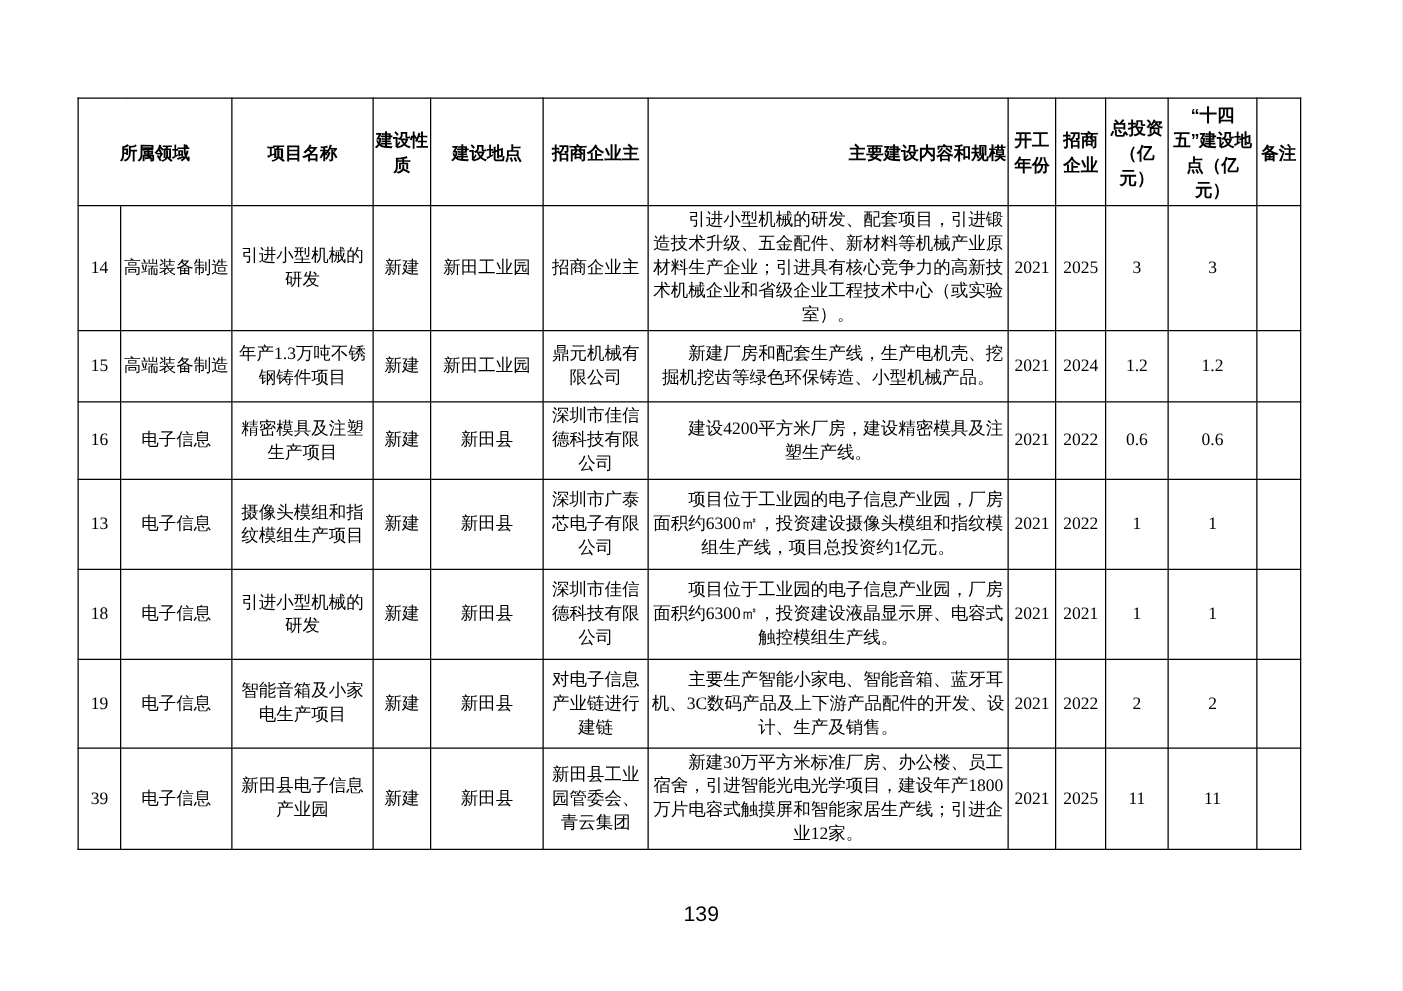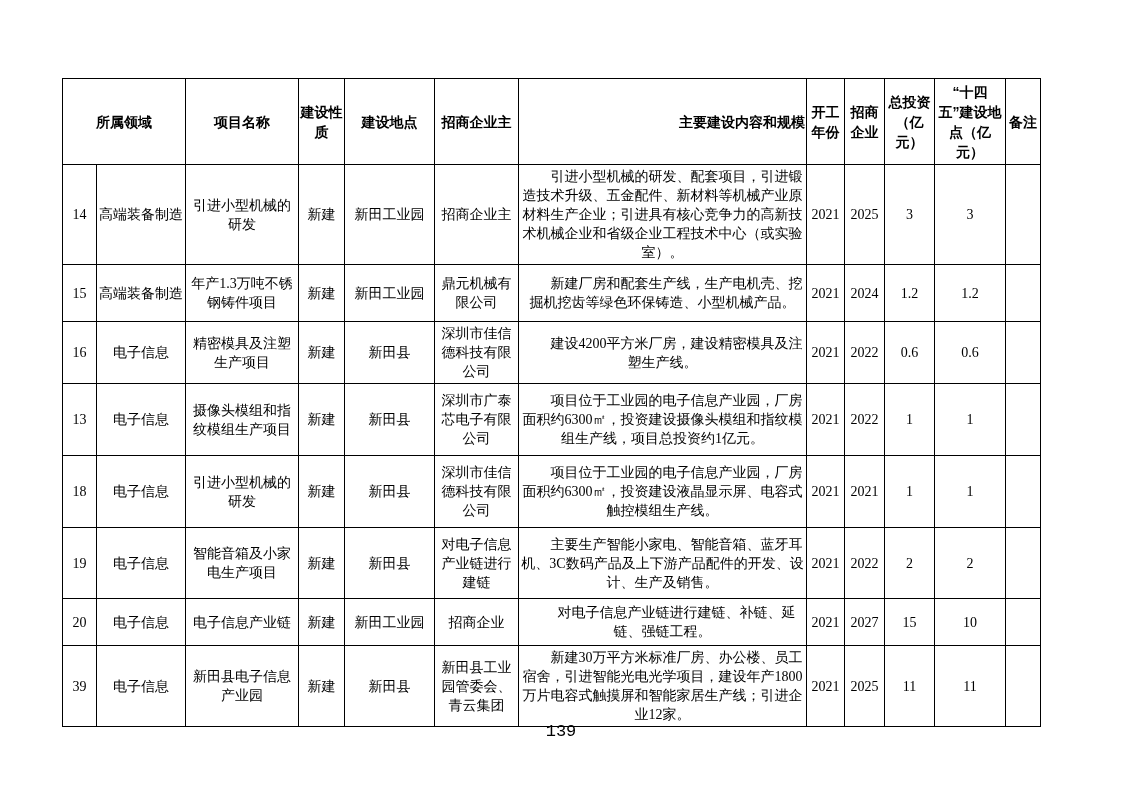--- a/index.html
+++ b/index.html
@@ -43,21 +43,21 @@
     padding: 1px 4px;
     line-height: 19px;
   }
   td.num-cell { font-size: 14px; }
   .page-number {
     position: absolute;
     left: 0;
     top: 722px;
     width: 100%;
     text-align: center;
-    font-family: Liberation Mono, monospace;
+    font-family: Liberation Sans, sans-serif;
     font-size: 17px;
     color: #000;
   }
 </style>
 </head>
 <body>
 
 <div class="page">
 
   <table class="proj">
@@ -174,34 +174,20 @@
       <td>新田县</td>
       <td>对电子信息产业链进行建链</td>
       <td class="content-cell">主要生产智能小家电、智能音箱、蓝牙耳机、3C数码产品及上下游产品配件的开发、设计、生产及销售。</td>
       <td>2021</td>
       <td>2022</td>
       <td>2</td>
       <td>2</td>
       <td></td>
     </tr>
 
-    <tr style="height:47px;">
-      <td class="num-cell">20</td>
-      <td>电子信息</td>
-      <td>电子信息产业链</td>
-      <td>新建</td>
-      <td>新田工业园</td>
-      <td>招商企业</td>
-      <td class="content-cell">对电子信息产业链进行建链、补链、延链、强链工程。</td>
-      <td>2021</td>
-      <td>2027</td>
-      <td>15</td>
-      <td>10</td>
-      <td></td>
-    </tr>
 
     <tr style="height:76px;">
       <td class="num-cell">39</td>
       <td>电子信息</td>
       <td>新田县电子信息产业园</td>
       <td>新建</td>
       <td>新田县</td>
       <td>新田县工业园管委会、青云集团</td>
       <td class="content-cell">新建30万平方米标准厂房、办公楼、员工宿舍，引进智能光电光学项目，建设年产1800万片电容式触摸屏和智能家居生产线；引进企业12家。</td>
       <td>2021</td>

